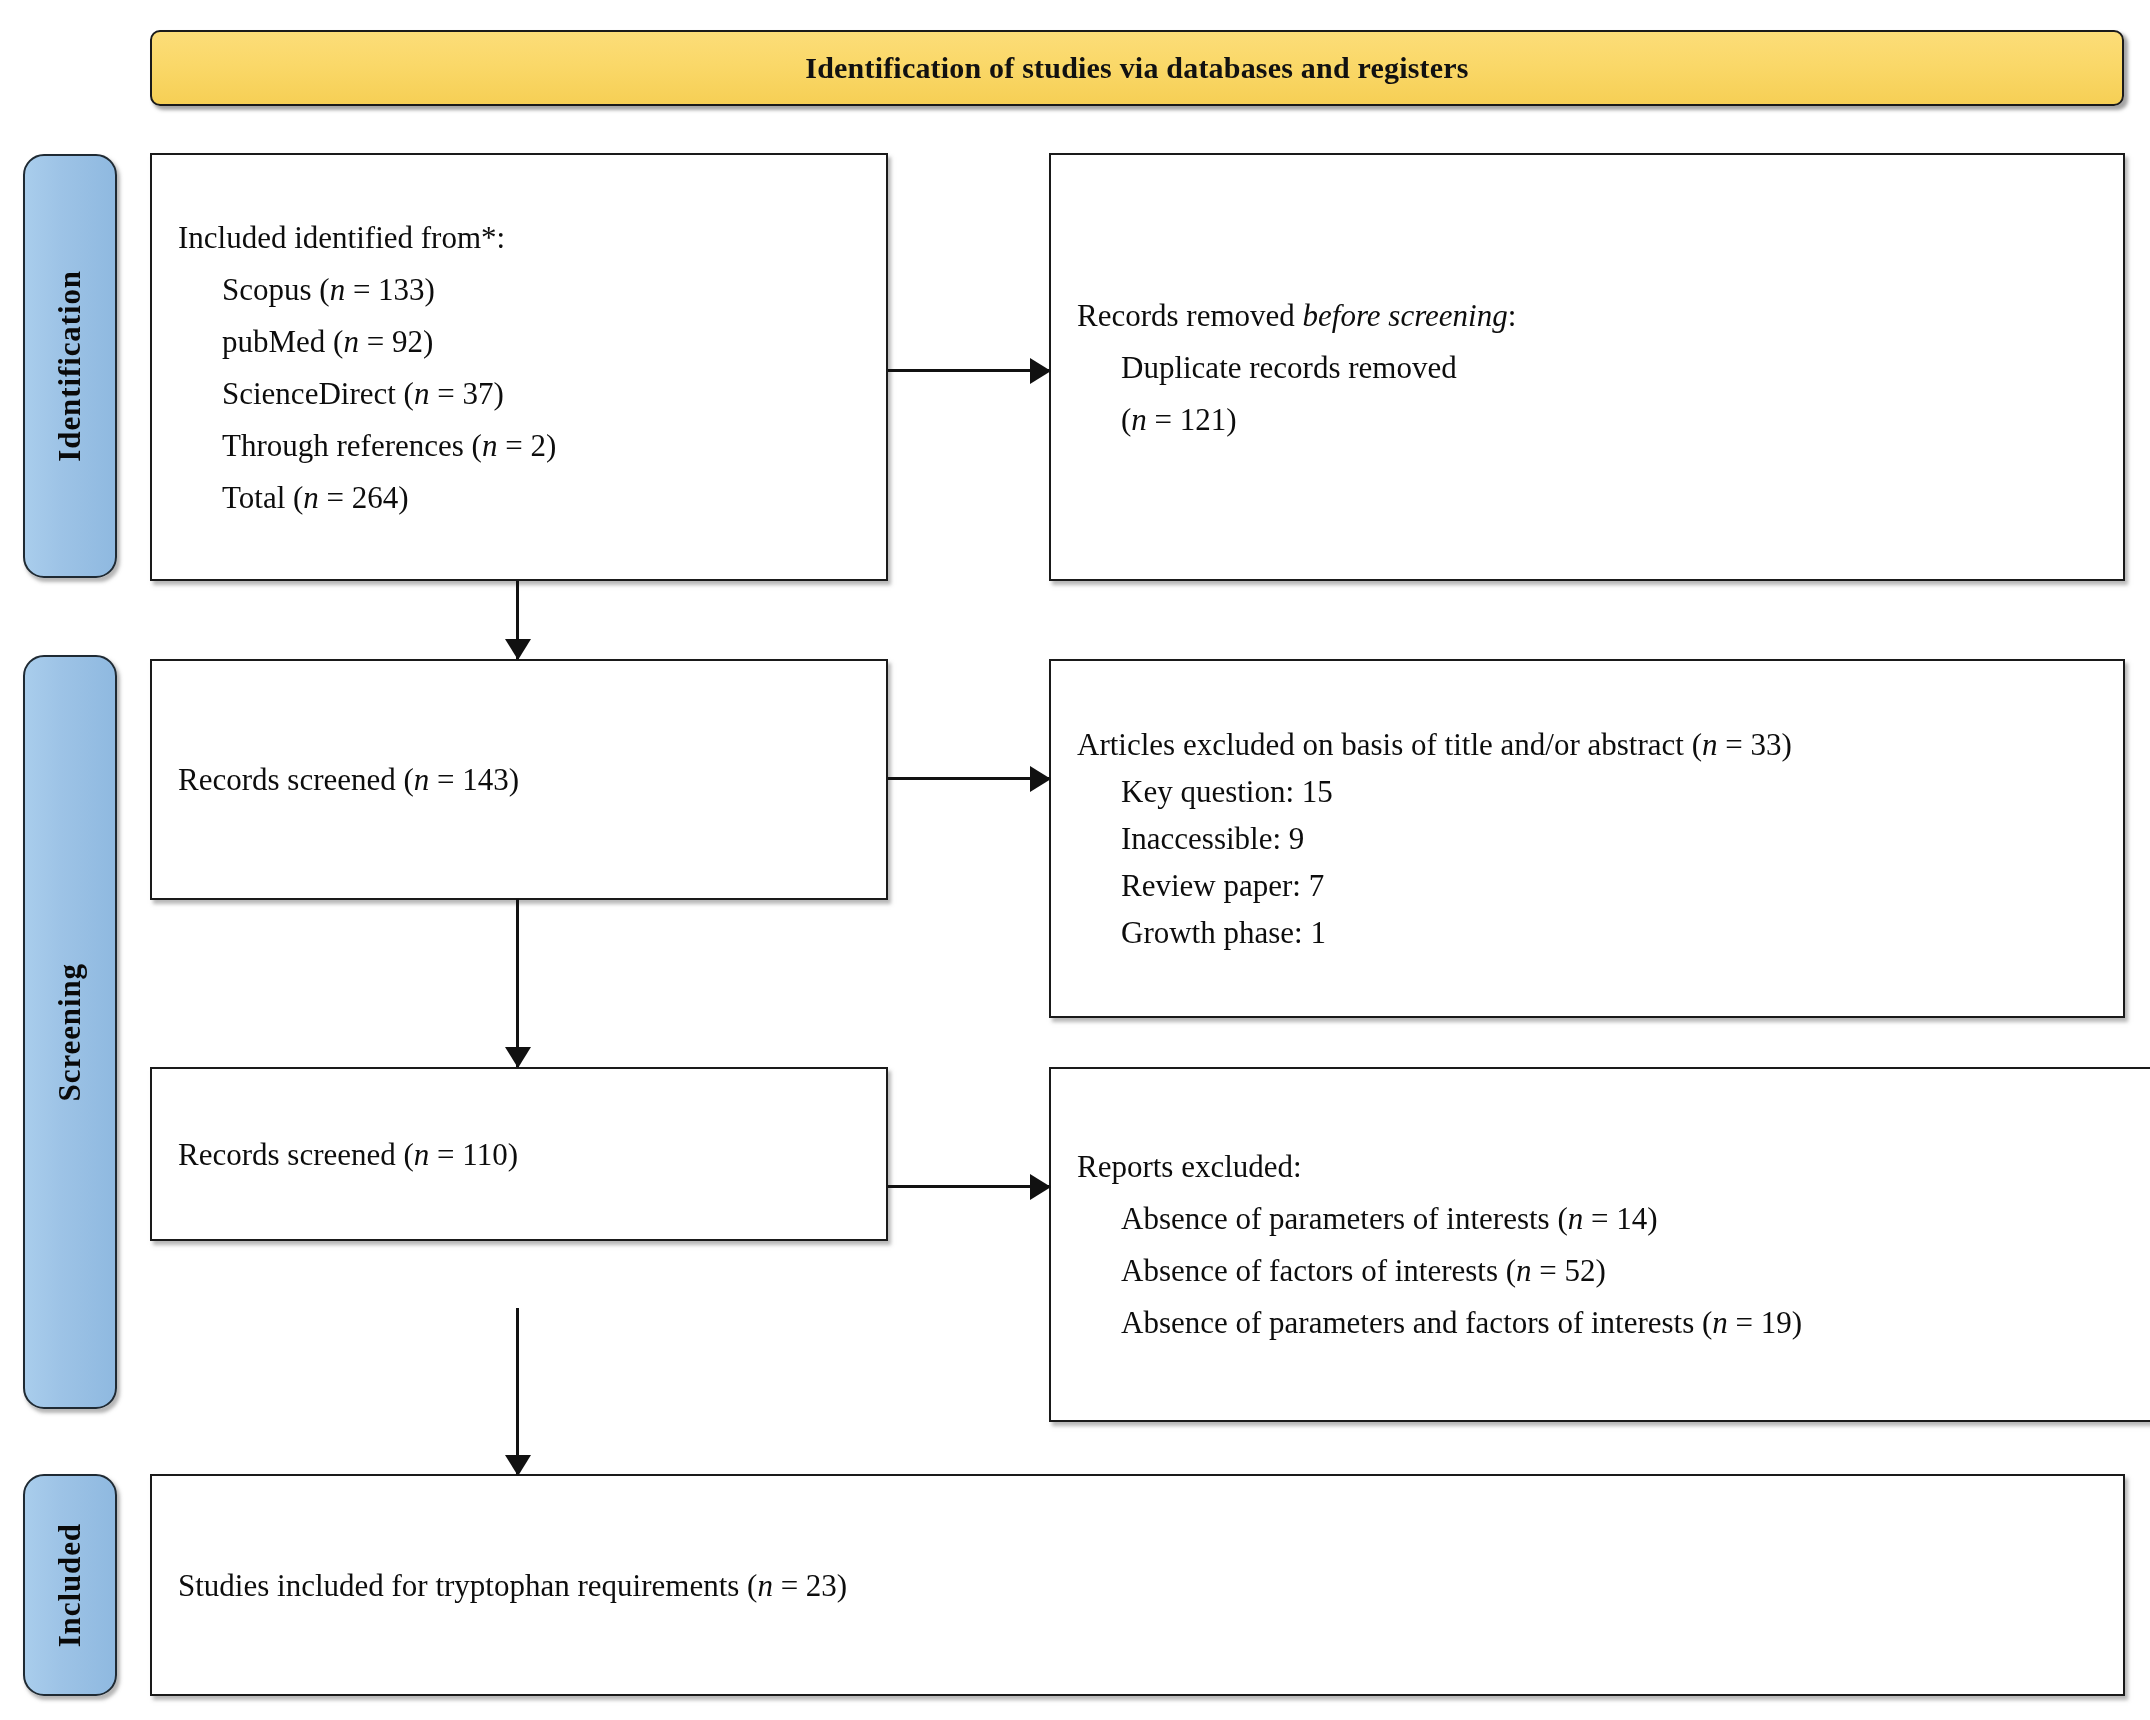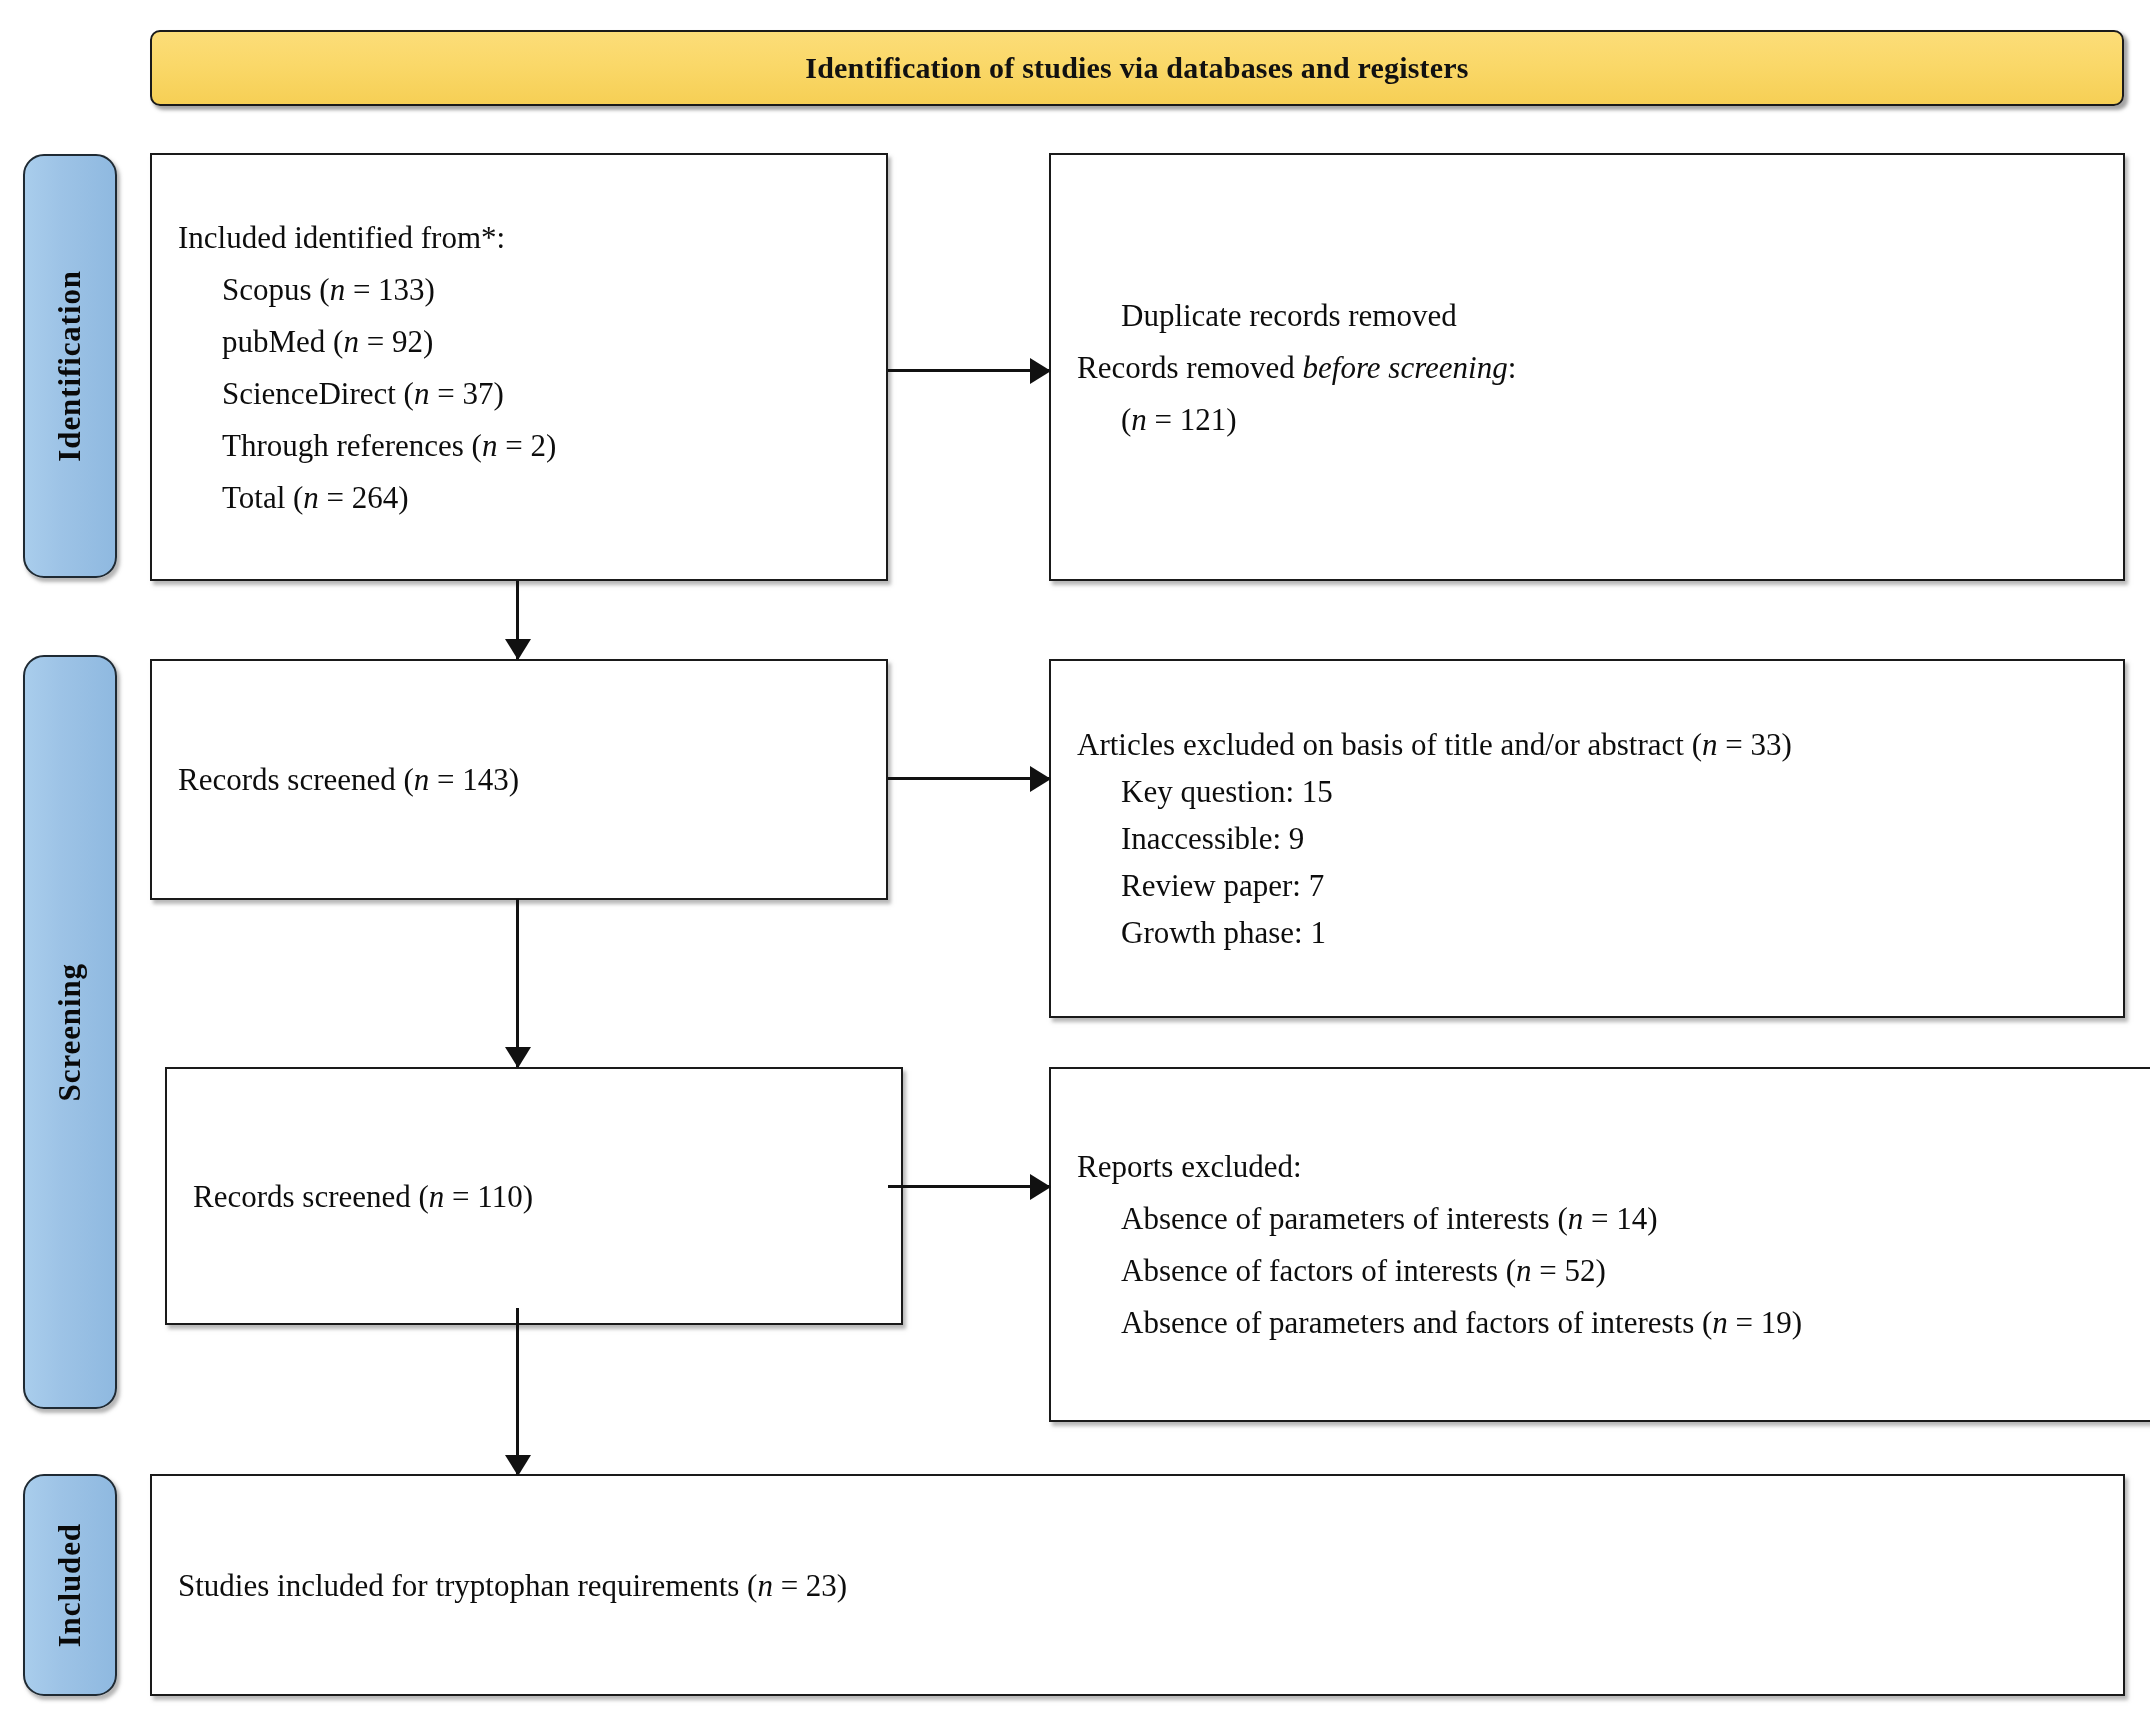--- a/index.html
+++ b/index.html
@@ -78,21 +78,21 @@
     box-shadow: 3.1px 3.7px 3.7px rgba(125,125,125,0.55);
     padding: 0 26px;
     display: flex;
     flex-direction: column;
     justify-content: center;
   }
   #box-identified   { left: 150px;  top: 153px;  width: 738px; height: 428px; }
   #box-removed      { left: 1049px; top: 153px;  width: 1076px; height: 428px; }
   #box-screened-143 { left: 150px;  top: 659px; width: 738px; height: 241px; }
   #box-excluded-33  { left: 1049px; top: 659px; width: 1076px; height: 359px; }
-  #box-screened-110 { left: 165px;  top: 1067px; width: 738px; height: 258px; }
+  #box-screened-110 { left: 150px;  top: 1067px; width: 738px; height: 174px; }
   #box-reports-ex   { left: 1049px; top: 1067px; width: 1219px; height: 355px; }
   #box-included     { left: 150px;  top: 1474px; width: 1975px; height: 222px; }
 
   .line {
     font-size: 31px;
     line-height: 1.0;
     margin: 10.5px 0;
     white-space: nowrap;
     color: #0d0d0d;
   }
@@ -163,22 +163,22 @@
   <div class="box" id="box-identified">
     <div class="line">Included identified  from*:</div>
     <div class="line indent">Scopus (<i>n</i> = 133)</div>
     <div class="line indent">pubMed (<i>n</i> = 92)</div>
     <div class="line indent">ScienceDirect  (<i>n</i> = 37)</div>
     <div class="line indent">Through references (<i>n</i> = 2)</div>
     <div class="line indent">Total (<i>n</i> = 264)</div>
   </div>
 
   <div class="box" id="box-removed">
+    <div class="line"><span>Records removed </span><span class="ital">before screening</span><span>:</span></div>
     <div class="line indent">Duplicate records removed</div>
-    <div class="line"><span>Records removed </span><span class="ital">before screening</span><span>:</span></div>
     <div class="line indent">(<i>n</i> = 121)</div>
   </div>
 
   <div class="box" id="box-screened-143">
     <div class="line single">Records screened (<i>n</i> = 143)</div>
   </div>
 
   <div class="box" id="box-excluded-33">
     <div class="line tight">Articles  excluded on basis of title  and/or abstract (<i>n</i> = 33)</div>
     <div class="line tight indent">Key question: 15</div>

